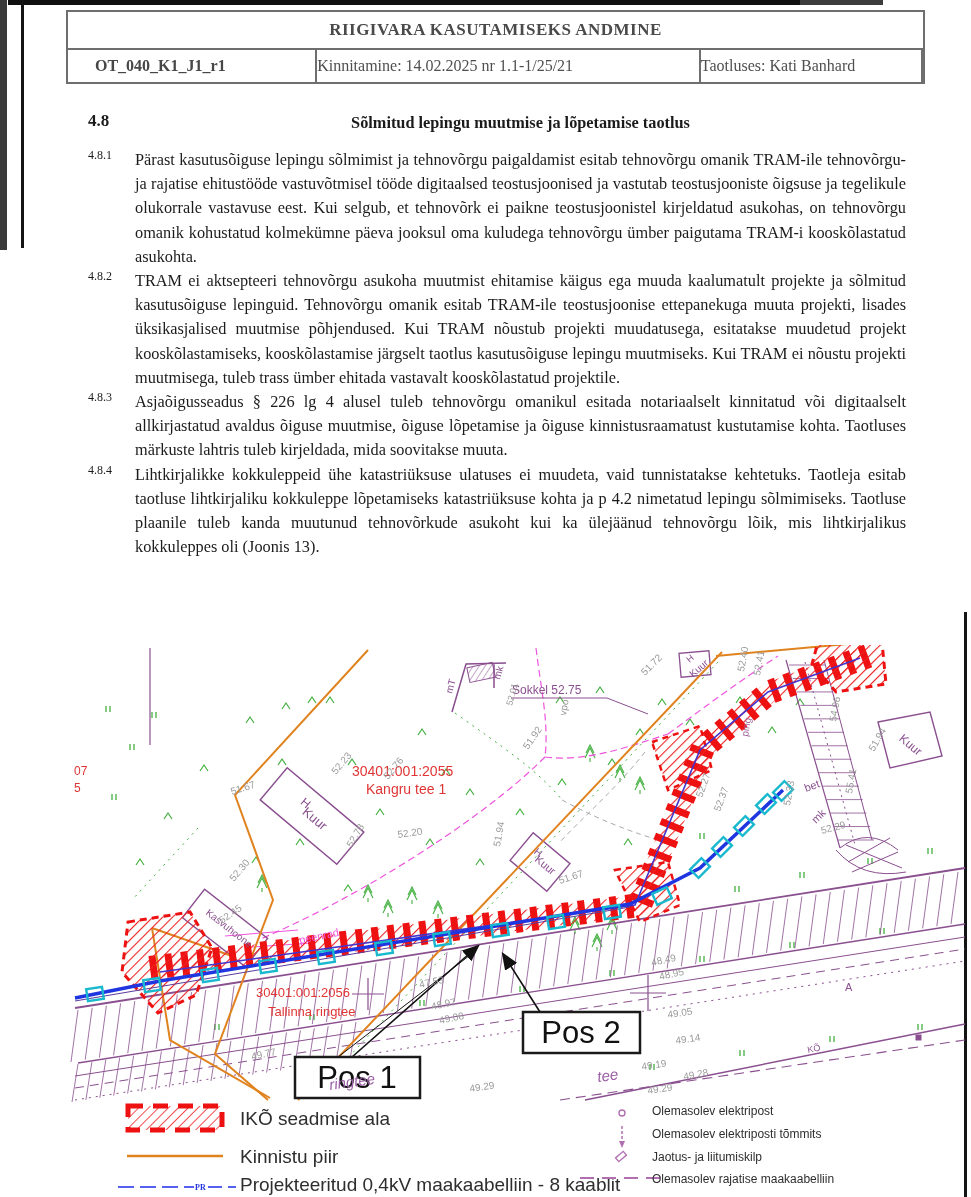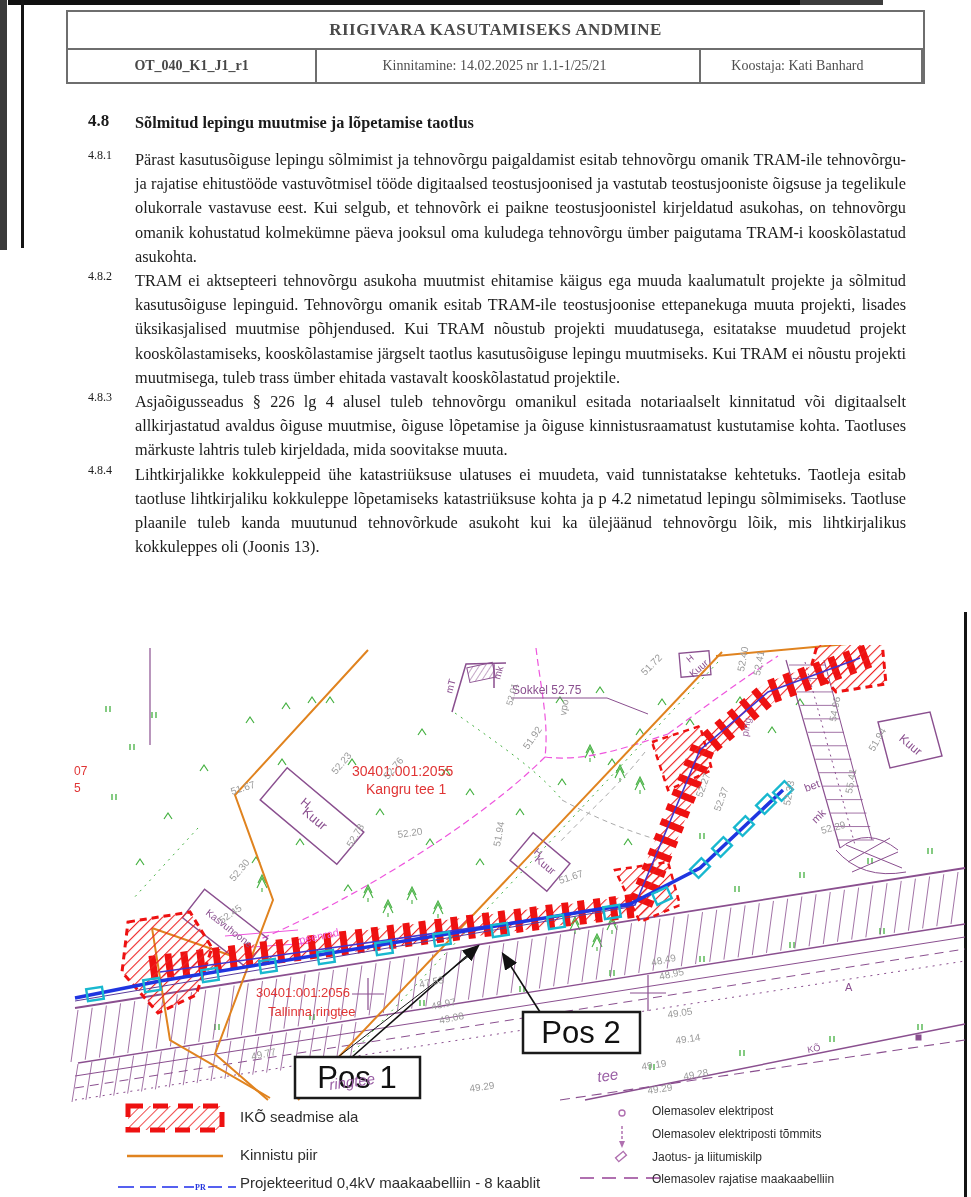--- a/index.html
+++ b/index.html
@@ -10,59 +10,59 @@
   #bar-top1{left:8px;top:0;width:792px;height:5px;background:#101010;}
   #bar-top2{left:800px;top:0;width:83px;height:5px;background:#3c3c3c;}
   #bar-left{left:0;top:0;width:7px;height:250px;background:#3a3a3a;}
   #line-left{left:21px;top:0;width:3px;height:248px;background:#141414;}
   #line-right{left:964px;top:612px;width:3px;height:585px;background:#141414;}
   
   #header-table{position:absolute;left:66px;top:10px;width:855px;border:2px solid #6e6e6e;background:#fff;}
   #header-title-row{height:36px;border-bottom:2px solid #6e6e6e;text-align:center;line-height:36px;
       font-weight:bold;font-size:17px;color:#4a4a4a;letter-spacing:.5px;}
   #header-row2{display:flex;height:32px;}
-  .hcell{line-height:32px;text-align:center;font-size:14px;color:#4f4f4f;overflow:hidden;white-space:nowrap;margin-left:27px;}
+  .hcell{line-height:32px;text-align:left;font-size:16px;color:#4f4f4f;overflow:hidden;white-space:nowrap;margin-left:27px;}
   .hcell + .hcell{border-left:2px solid #6e6e6e;}
   #hc-code{width:202px;font-weight:bold;color:#474747;}
   #hc-approval{width:371px;}
   #hc-author{width:202px;}
   #hc-page{flex:1;}
   
   #doc-body{position:absolute;left:88px;top:111px;width:818px;color:#1b1b1b;}
   .clause{position:relative;padding-left:47px;}
   .cnum{position:absolute;left:0;top:0;font-size:12px;}
   .clause.head{font-weight:bold;font-size:17px;margin-bottom:13px;}
   .clause.head .cnum{font-size:17px;font-weight:bold;text-align:center;}
   .ctext{font-size:16.3px;line-height:24.2px;text-align:justify;}
-  .clause.head .ctext{text-align:left;line-height:24px;}
+  .clause.head .ctext{text-align:center;line-height:24px;}
   
   #map-wrap{position:absolute;left:70px;top:645px;width:901px;height:552px;}
   
   .lg-label{position:absolute;font-family:"Liberation Sans",sans-serif;color:#2e2e2e;white-space:nowrap;}
-  .lg-left{font-size:15px;}
+  .lg-left{font-size:19px;}
   .lg-right{font-size:12px;}
   .lg-swatch{position:absolute;}
 </style>
 </head>
 <body>
 
 <div id="page">
 
   <div class="artifact" id="bar-top1"></div>
   <div class="artifact" id="bar-top2"></div>
   <div class="artifact" id="bar-left"></div>
   <div class="artifact" id="line-left"></div>
   <div class="artifact" id="line-right"></div>
 
   <div id="header-table">
     <div id="header-title-row">RIIGIVARA KASUTAMISEKS ANDMINE</div>
     <div id="header-row2">
       <div class="hcell" id="hc-code">OT_040_K1_J1_r1</div>
       <div class="hcell" id="hc-approval">Kinnitamine: 14.02.2025 nr 1.1-1/25/21</div>
-      <div class="hcell" id="hc-author">Koostaja: Kati Banhard</div>
+      <div class="hcell" id="hc-author">Taotluses: Kati Banhard</div>
       <div class="hcell" id="hc-page">15/15</div>
     </div>
   </div>
 
   <div id="doc-body">
     <div class="clause head">
       <span class="cnum">4.8</span>
       <div class="ctext">Sõlmitud lepingu muutmise ja lõpetamise taotlus</div>
     </div>
     <div class="clause">

